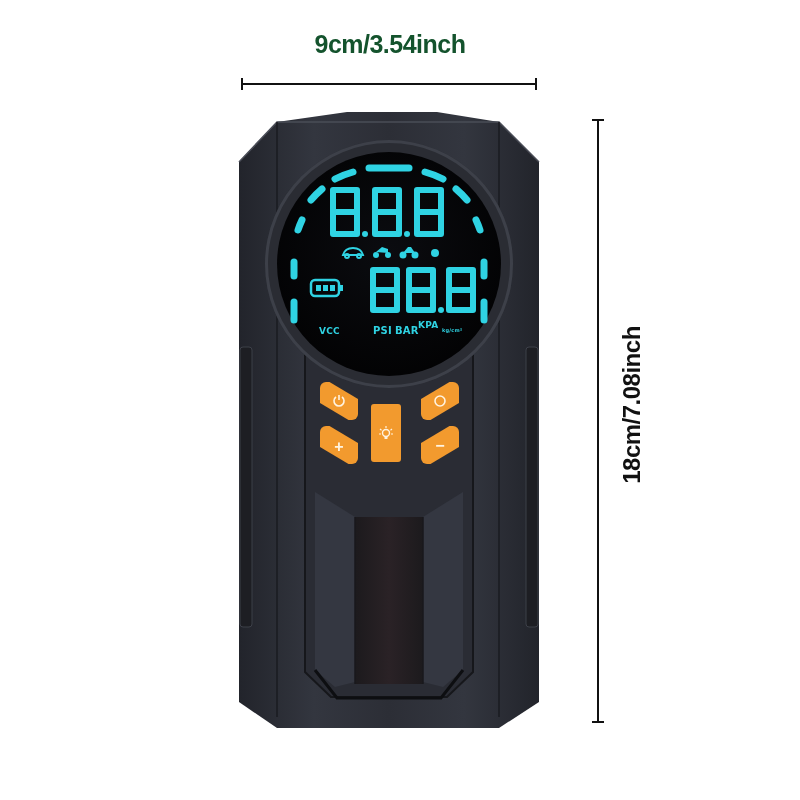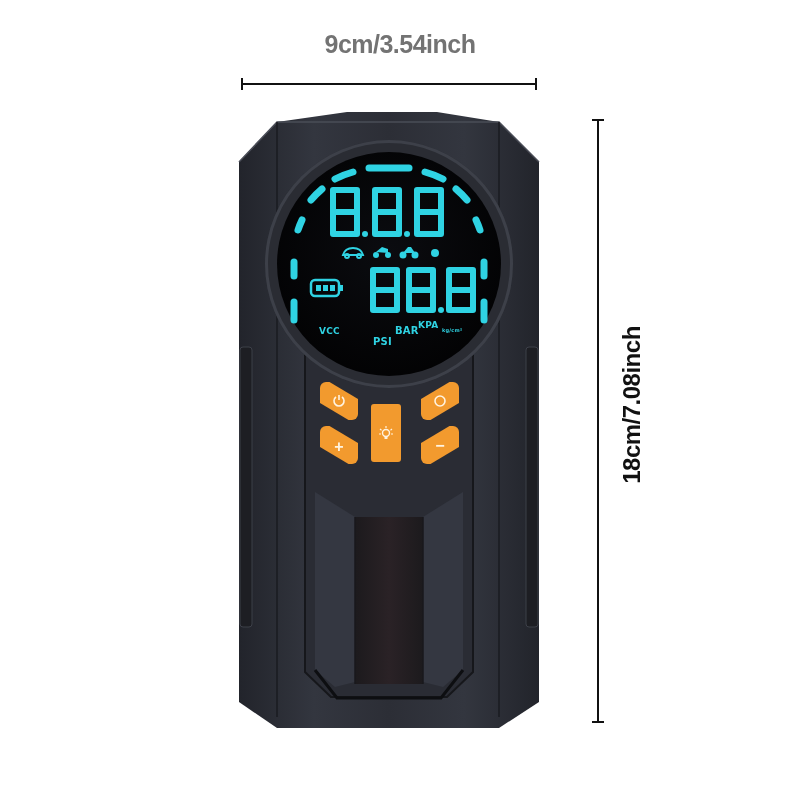--- a/index.html
+++ b/index.html
@@ -1,18 +1,18 @@
 <!DOCTYPE html>
 <html><head>
 <meta charset="utf-8">
 <style>
   html, body { margin:0; padding:0; background:#ffffff; }
   body { width:800px; height:800px; position:relative; overflow:hidden; font-family:"Liberation Sans", sans-serif; }
 
-  .dim-top-label { position:absolute; left:10px; width:780px; top:30px; text-align:center; font-weight:bold; font-size:25px; color:#737373; letter-spacing:-0.5px; }
+  .dim-top-label { position:absolute; left:0; width:780px; top:30px; text-align:center; font-weight:bold; font-size:25px; color:#14532d; letter-spacing:-0.5px; }
   .dim-top-line { position:absolute; left:241px; top:83px; width:296px; height:2px; background:#111; }
   .dim-top-line::before, .dim-top-line::after { content:""; position:absolute; top:-5px; width:2px; height:12px; background:#111; }
   .dim-top-line::before { left:0; } .dim-top-line::after { right:0; }
 
   .dim-right-line { position:absolute; left:597px; top:119px; width:2px; height:604px; background:#111; }
   .dim-right-line::before, .dim-right-line::after { content:""; position:absolute; left:-5px; width:12px; height:2px; background:#111; }
   .dim-right-line::before { top:0; } .dim-right-line::after { bottom:0; }
   .dim-right-label { position:absolute; left:632px; top:405px; transform:translate(-50%,-50%) rotate(-90deg); white-space:nowrap; font-weight:bold; font-size:24px; color:#111; letter-spacing:-0.5px; }
 
   .device { position:absolute; left:237px; top:112px; width:304px; height:616px; }
@@ -124,21 +124,21 @@
         </g>
 
         <g fill="none" stroke="#2fd3e3" stroke-width="6" stroke-linejoin="round">
           <path d="M96,118 h24 v40 h-24 z M96,138 h24"></path>
           <path d="M132,118 h24 v40 h-24 z M132,138 h24"></path>
           <path d="M172,118 h24 v40 h-24 z M172,138 h24"></path>
         </g>
         <circle cx="164" cy="158" r="3" class="seg"></circle>
       </svg>
       <div class="lcd-text" style="left:42px;top:174px;">VCC</div>
-      <div class="lcd-text" style="left:96px;top:184px;font-size:10px;">PSI</div>
+      <div class="lcd-text" style="left:96px;top:173px;font-size:10px;">PSI</div>
       <div class="lcd-text" style="left:118px;top:173px;font-size:10px;">BAR</div>
       <div class="lcd-text" style="left:141px;top:168px;font-size:9px;">KPA</div>
       <div class="lcd-text" style="left:165px;top:175px;font-size:5px;">kg/cm²</div>
     </div>
   </div>
 
   <div class="btn" style="left:83px;top:270px;width:38px;height:38px;clip-path:polygon(25% 0,100% 45%,100% 100%,75% 100%,0 55%,0 0);border-radius:6px;">
     <svg width="14" height="14" viewBox="0 0 14 14">
         <path d="M4,3 A5,5 0 1 0 10,3" fill="none" stroke="#fff3e0" stroke-width="1.6"></path>
         <line x1="7" y1="1" x2="7" y2="6" stroke="#fff3e0" stroke-width="1.6"></line>

